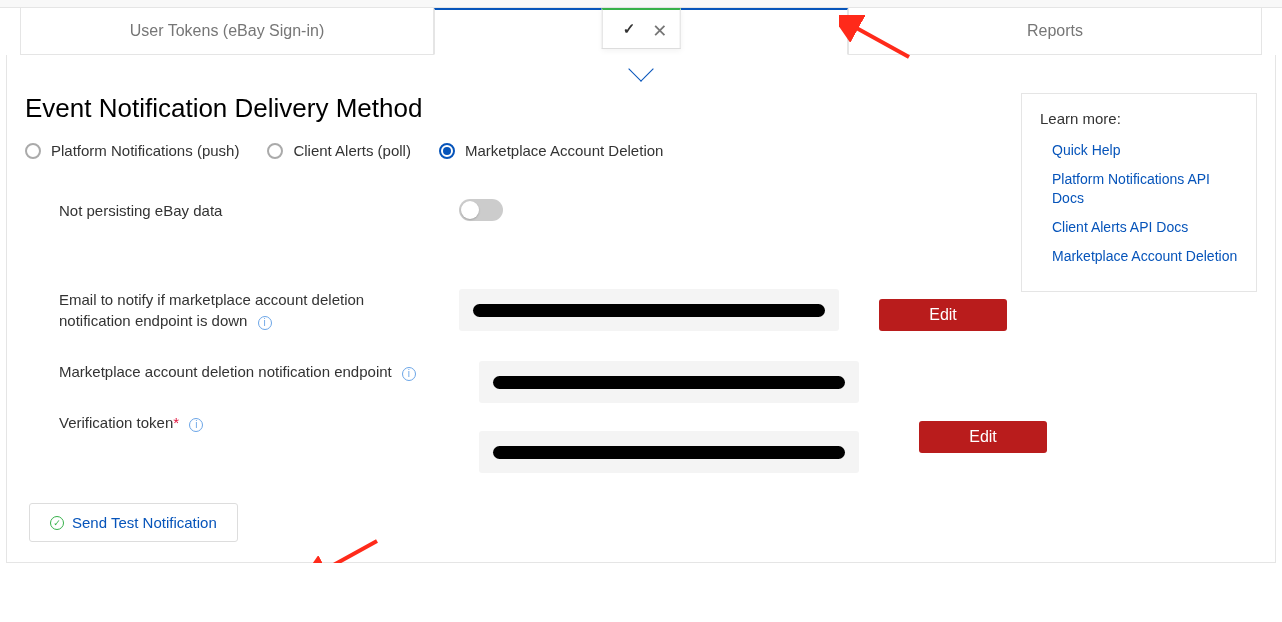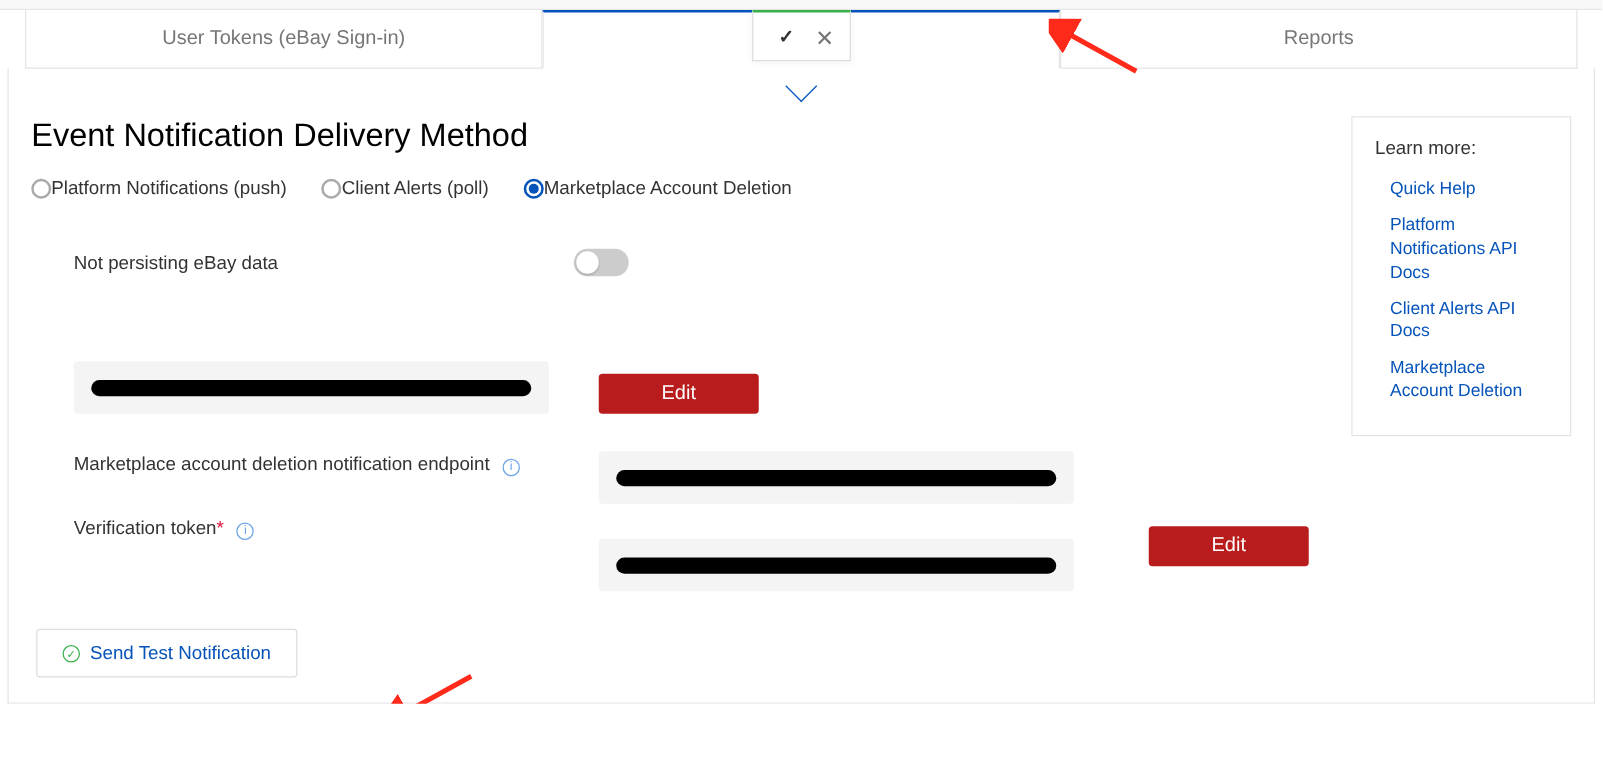--- a/index.html
+++ b/index.html
@@ -8,38 +8,38 @@
     .tabs-row { display: flex; position: relative; padding: 0 20px; }
     .tab { flex: 1; text-align: center; padding: 14px 0; font-size: 16px; color: #767676; border: 1px solid #e5e5e5; background: #fff; border-top: none; cursor: pointer; }
     .tab.active { border-bottom: 1px solid transparent; border-top: 2px solid #0654ba; position: relative; z-index: 2; }
     .tab.inactive { border-top: none; }
     .toast { position: absolute; top: 0px; left: 50%; transform: translateX(-50%); background: #fff; border: 1px solid #ddd; border-top: 2px solid #36b14a; padding: 10px 44px 10px 20px; font-size: 15px; display: flex; align-items: center; gap: 12px; z-index: 100; box-shadow: 0 2px 6px rgba(0,0,0,0.05); }
     .toast-close { position: absolute; right: 12px; top: 10px; font-size: 18px; color: #767676; cursor: pointer; }
     .arrow-notch { position: absolute; left: 50%; top: 52px; transform: translateX(-50%) rotate(45deg); width: 18px; height: 18px; border: 1px solid #0654ba; border-top: none; border-left: none; background: #fff; z-index: 3; }
     .main-wrap { border: 1px solid #e5e5e5; margin: 0 6px; border-top: none; padding: 38px 18px 20px 18px; position: relative; }
     .page-title { font-size: 26px; font-weight: 400; color: #000000; margin-bottom: 18px; }
     .radio-row { display: flex; gap: 28px; align-items: center; margin-bottom: 40px; font-size: 15px; }
-    .radio-opt { display: flex; align-items: center; cursor: pointer; }
+    .radio-opt { display: flex; align-items: center; gap: 10px; cursor: pointer; }
     .radio-circle { width: 16px; height: 16px; border: 2px solid #aaa; border-radius: 50%; display: inline-flex; align-items: center; justify-content: center; flex-shrink: 0; }
     .radio-circle.selected { border-color: #0654ba; }
     .radio-dot { width: 8px; height: 8px; background: #0654ba; border-radius: 50%; display: none; }
     .radio-circle.selected .radio-dot { display: block; }
     .form-section { margin-left: 34px; margin-bottom: 20px; }
     .form-row { display: flex; align-items: flex-end; gap: 40px; margin-bottom: 38px; }
     .form-label { width: 360px; font-size: 15px; line-height: 1.4; }
     .toggle { width: 44px; height: 22px; background: #ccc; border-radius: 22px; position: relative; cursor: pointer; }
     .toggle-knob { width: 18px; height: 18px; background: #fff; border-radius: 50%; position: absolute; top: 2px; left: 2px; box-shadow: 0 1px 2px rgba(0,0,0,0.2); }
     .redacted-box { width: 380px; height: 42px; background: #f4f4f4; border-radius: 3px; display: flex; align-items: center; justify-content: center; padding: 0 14px; }
     .redacted-bar { width: 100%; height: 13px; background: #000; border-radius: 10px; }
     .edit-btn { width: 128px; height: 32px; background: #b91c1c; color: #fff; border: none; font-size: 16px; cursor: pointer; border-radius: 3px; margin-top: 40px; }
     .info-icon { display: inline-flex; width: 14px; height: 14px; border: 1px solid #6ba5e7; border-radius: 50%; color: #6ba5e7; font-size: 10px; align-items: center; justify-content: center; margin-left: 6px; cursor: pointer; }
     .required { color: #e0103a; }
     .send-test-btn { border: 1px solid #ddd; background: #fff; padding: 10px 20px; font-size: 15px; cursor: pointer; display: inline-flex; align-items: center; gap: 8px; color: #0654ba; border-radius: 3px; margin-left: 4px; }
     .check-circle { width: 14px; height: 14px; border: 1px solid #36b14a; border-radius: 50%; display: inline-flex; align-items: center; justify-content: center; color: #36b14a; font-size: 9px; }
-    .learn-panel { position: absolute; right: 18px; top: 38px; width: 176px; border: 1px solid #e5e5e5; padding: 16px 18px; font-size: 14px; }
+    .learn-panel { position: absolute; right: 18px; top: 38px; width: 236px; border: 1px solid #e5e5e5; padding: 16px 18px; font-size: 14px; }
     .learn-panel .lp-title { margin-bottom: 14px; font-size: 15px; color: #333; }
     .learn-panel a { display: block; color: #0654ba; text-decoration: none; margin-bottom: 10px; line-height: 1.35; margin-left: 12px; }
     .arrow-annot { position: absolute; pointer-events: none; z-index: 200; }
     .group-block { margin-bottom: 30px; }
     .stacked-row { display: flex; align-items: flex-start; gap: 60px; }
     .stacked-left { width: 360px; }
     .stacked-mid { display: flex; flex-direction: column; gap: 28px; }
     .stacked-row .edit-btn { align-self: center; }
   </style>
 </head>
@@ -84,20 +84,24 @@
   <div class="form-section">
 
     <div class="form-row">
       <div class="form-label">Not persisting eBay data</div>
       <div class="toggle">
         <div class="toggle-knob"></div>
       </div>
     </div>
 
     <div class="form-row group-block">
+      <div class="form-label">
+        <span>Email to notify if marketplace account deletion notification endpoint is down</span>
+        <span class="info-icon">i</span>
+      </div>
       <div class="redacted-box">
           <div class="redacted-bar"></div>
         </div>
       <button class="edit-btn">Edit</button>
     </div>
 
     <div class="stacked-row group-block">
       <div class="stacked-left">
         <div class="form-label" style="margin-bottom:30px;">
           <span>Marketplace account deletion notification endpoint</span>

